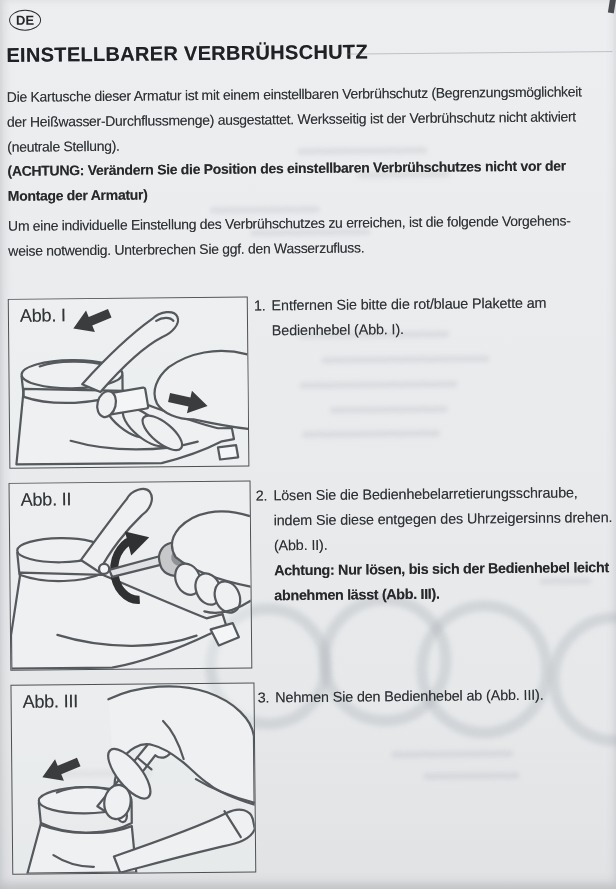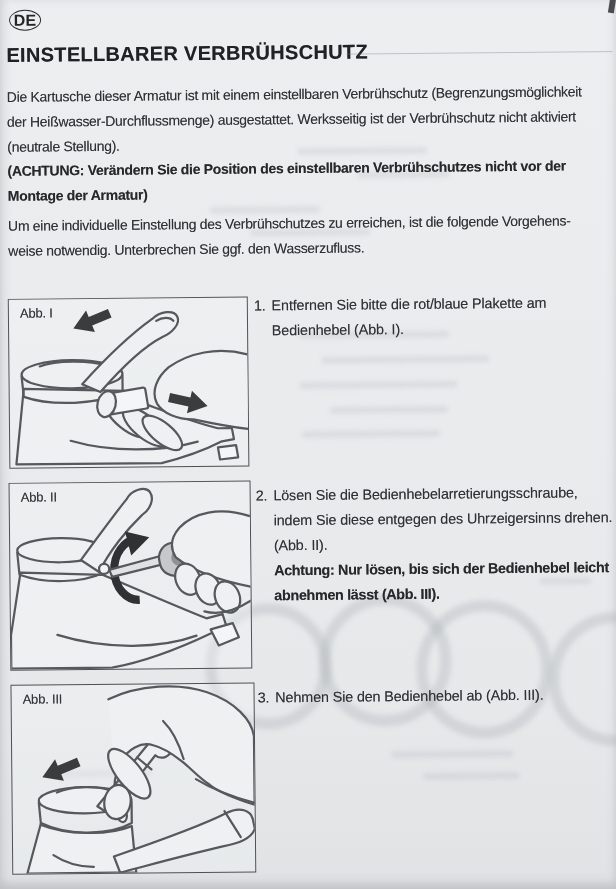--- a/index.html
+++ b/index.html
@@ -8,34 +8,34 @@
     background:linear-gradient(180deg,#edeef0 0%,#e9ebed 45%,#e6e8ea 80%,#e0e2e4 100%);
     font-family:"Liberation Sans","DejaVu Sans",sans-serif;
     color:#2f3235;
     box-shadow:inset 0 -6px 10px rgba(120,124,128,.25), inset 4px 0 10px rgba(160,164,168,.15);
   }
   .content{position:absolute;inset:0;transform:rotate(-0.55deg);transform-origin:50% 48%;}
   .abs{position:absolute;}
   .badge{
     left:13px;top:7px;width:30px;height:19px;border:1.6px solid #2b2d2f;border-radius:50%;
     display:flex;align-items:center;justify-content:center;
-    font-size:16px;font-weight:bold;letter-spacing:.2px;color:#232527;
+    font-size:13px;font-weight:bold;letter-spacing:.2px;color:#232527;
   }
   .title{
     left:10px;top:41px;font-size:20px;font-weight:bold;letter-spacing:.3px;color:#1f2124;
     text-shadow:0 0 .4px rgba(30,32,35,.55);white-space:nowrap;
   }
   .title-rule{left:350px;top:54px;width:266px;height:1.4px;background:rgba(125,131,140,.42);filter:blur(.4px);}
   .para{left:10px;line-height:25px;font-size:14px;letter-spacing:-0.3px;white-space:nowrap;
         text-shadow:0 0 .45px rgba(42,45,48,.5);}
   .para.bold, .bold{font-weight:bold;color:#26282a;}
   .figure-box{
     border:1.5px solid #4e5154;background:rgba(244,245,246,.35);
   }
-  .fig-label{position:absolute;left:11px;top:6px;font-size:13px;color:#333639;letter-spacing:-.2px;
+  .fig-label{position:absolute;left:11px;top:6px;font-size:18px;color:#333639;letter-spacing:-.2px;
              text-shadow:0 0 .4px rgba(42,45,48,.5);}
   .fig-svg{position:absolute;inset:0;width:100%;height:100%;}
   .step{line-height:25px;font-size:14.4px;letter-spacing:-0.15px;display:flex;gap:6px;
         text-shadow:0 0 .45px rgba(42,45,48,.5);}
   .step .lines div{white-space:nowrap;}
   .step .bold{letter-spacing:-0.35px;}
   
   .ring{position:absolute;border-radius:50%;border:11px solid rgba(168,173,178,.33);filter:blur(2.5px);}
   .smudge{position:absolute;height:7px;border-radius:3px;background:rgba(150,156,162,.17);filter:blur(2px);}
   .corner-mark{position:absolute;left:609px;top:-2px;width:6px;height:15px;background:#4a4c4f;

